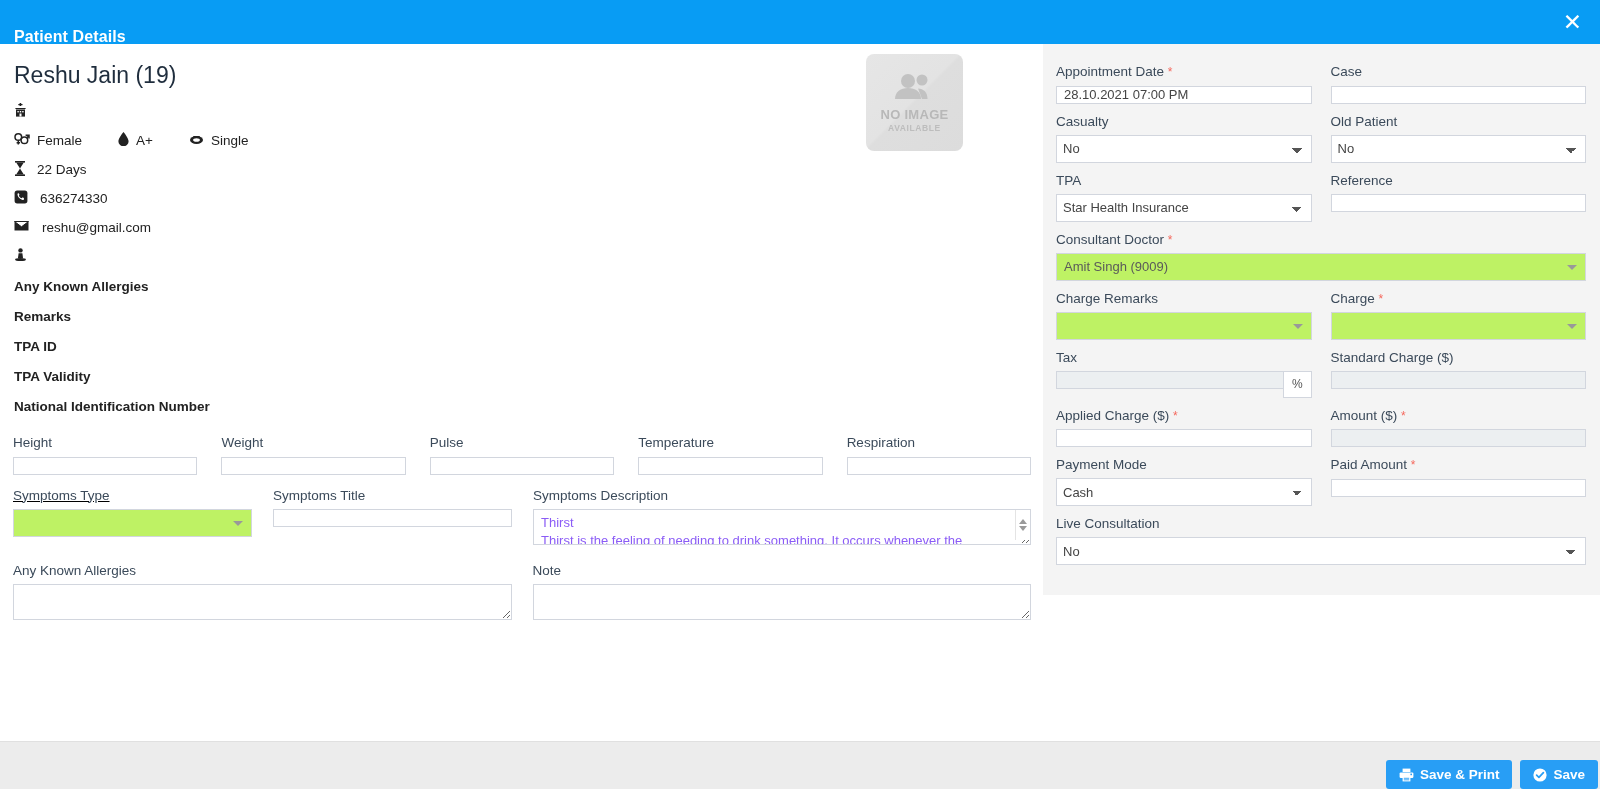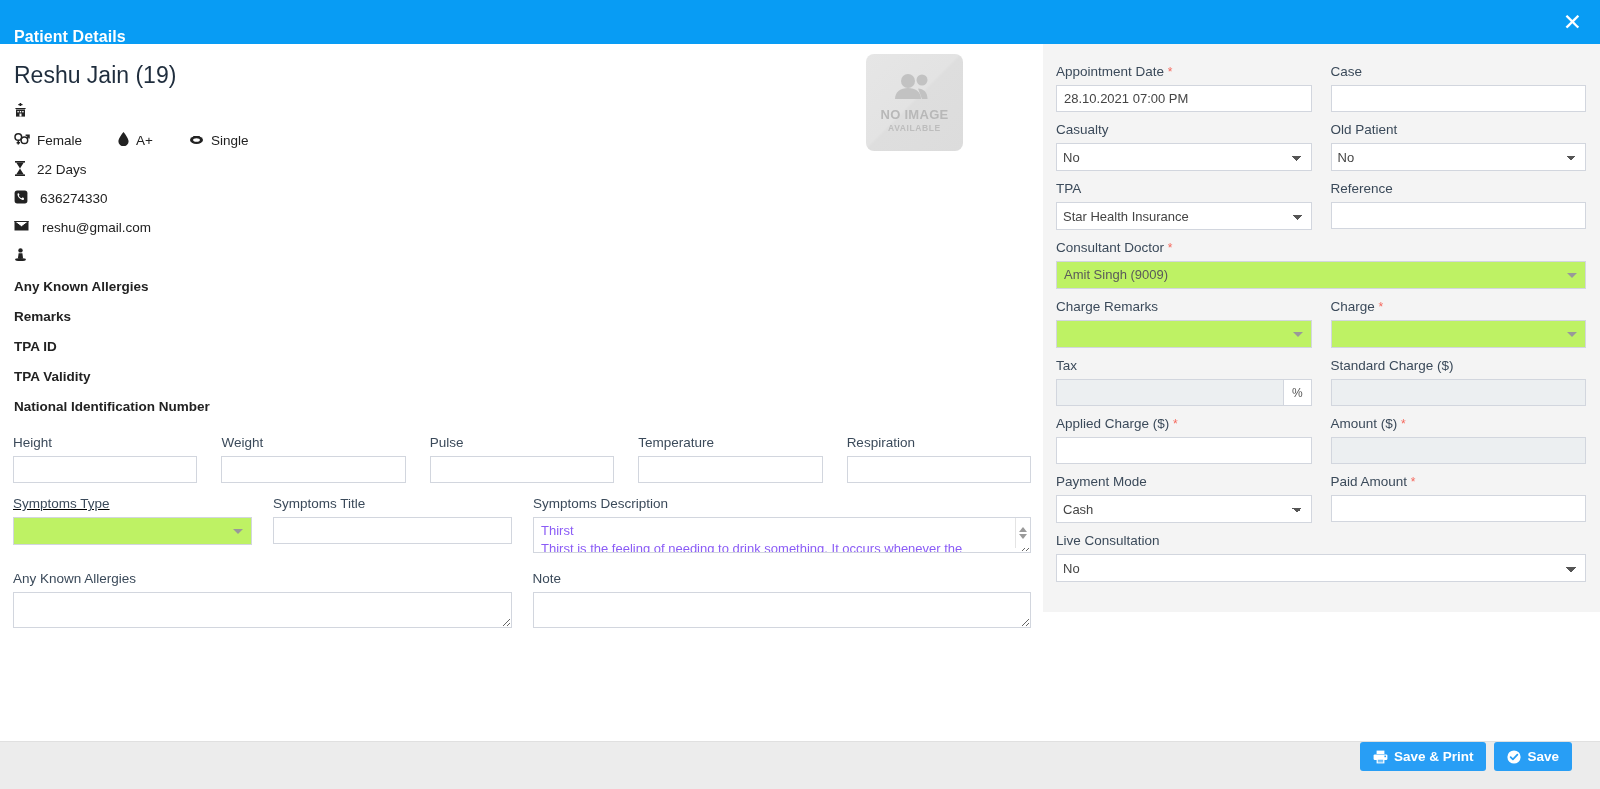--- a/index.html
+++ b/index.html
@@ -47,21 +47,21 @@
     color:#b5b5b5;
   }
   .photo-box .ppl { margin-bottom:4px; }
   .photo-box .l1 { font-size:13px; font-weight:bold; letter-spacing:0.3px; color:#b8b8b8; }
   .photo-box .l2 { font-size:8.5px; font-weight:bold; letter-spacing:0.6px; color:#bdbdbd; margin-top:1px; }
 
   
   .form-label { font-size:13.5px; color:#3b4a5a; margin-bottom:5px; display:block; line-height:16px; }
   .req { color:#f5685d; font-size:12px; }
   .inp {
-    width:100%; height:27px; border:1px solid #d2d6de; background:#fff;
+    width:100%; height:18px; border:1px solid #d2d6de; background:#fff;
     font-size:13px; color:#444; padding:3px 7px; border-radius:0; outline:none;
     font-family:"Liberation Sans", sans-serif;
   }
   .inp.readonly { background:#eceff1; }
   select.inp { height:28px; padding:2px 6px; -webkit-appearance:none; appearance:none;
     background-image:
       linear-gradient(45deg, transparent 50%, #555 50%),
       linear-gradient(135deg, #555 50%, transparent 50%);
     background-position: calc(100% - 14px) 12px, calc(100% - 9px) 12px;
     background-size: 5px 5px, 5px 5px;
@@ -108,22 +108,22 @@
     position:absolute; right:1px; top:1px; width:15px; height:30px;
     background:#fff; border-left:1px solid #e4e4e4;
     display:flex; flex-direction:column; align-items:center; justify-content:center;
   }
   .desc-wrap .spin .up { width:0;height:0;border-left:4px solid transparent;border-right:4px solid transparent;border-bottom:5px solid #9a9a9a; margin-bottom:2px;}
   .desc-wrap .spin .dn { width:0;height:0;border-left:4px solid transparent;border-right:4px solid transparent;border-top:5px solid #9a9a9a;}
 
   
   .modal-footer {
     height:48px; min-height:48px; background:#ececec;
-    display:flex; align-items:flex-start; justify-content:flex-end;
-    padding: 0 28px; gap:8px; border-top:1px solid #e0e0e0;
+    display:flex; align-items:flex-end; justify-content:flex-end;
+    padding: 0 2px; gap:8px; border-top:1px solid #e0e0e0;
   }
   .btn {
     background:#289ef5; color:#fff; border:none; border-radius:3px;
     font-size:13.5px; font-weight:bold; padding:7px 13px; cursor:pointer;
     display:flex; align-items:center; gap:6px; font-family:"Liberation Sans", sans-serif;
   }
   .btn svg { display:block; }
 </style>
 </head>
 <body>

